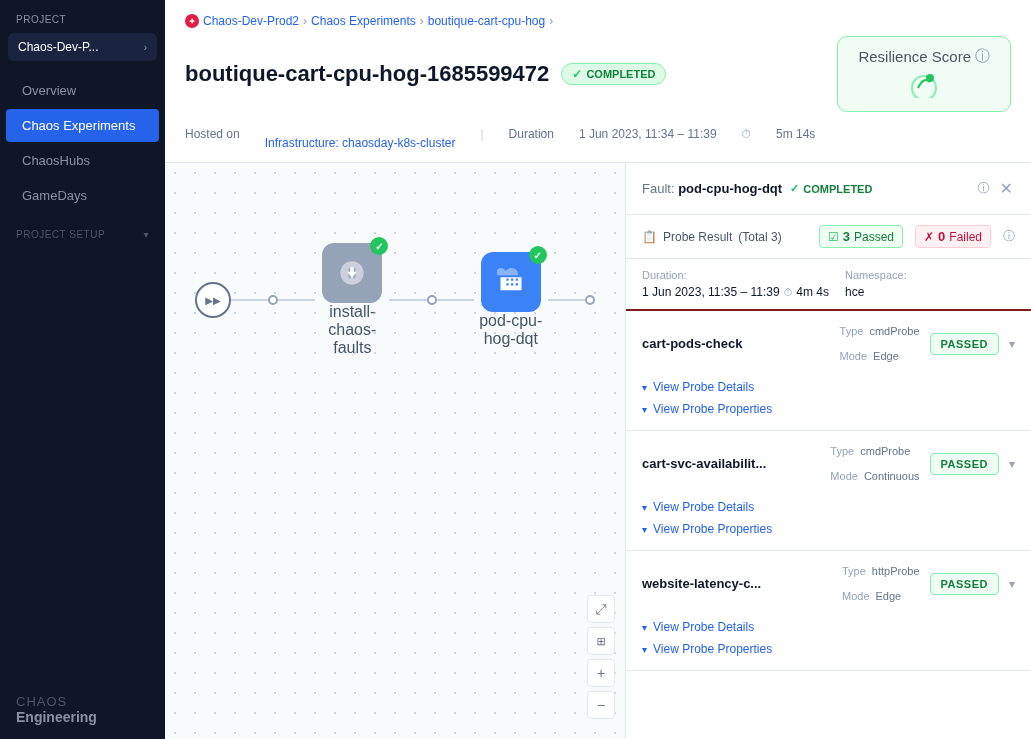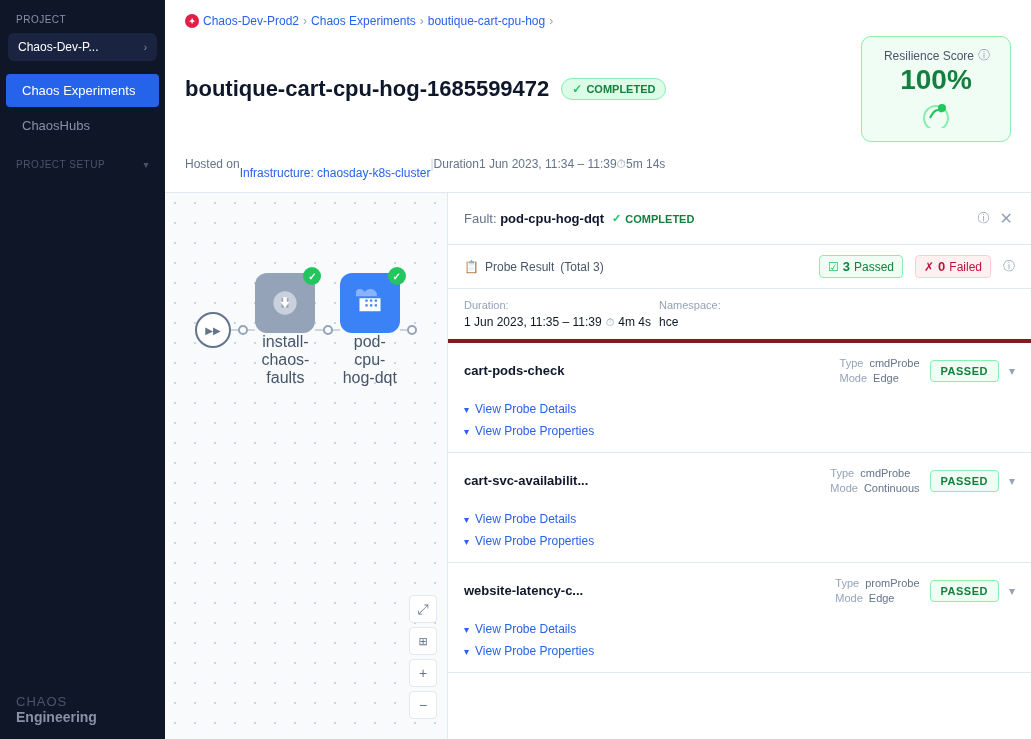--- a/index.html
+++ b/index.html
@@ -148,35 +148,35 @@
     .resilience-box {
       background: #f0fdf4;
       border: 1px solid #86efac;
       border-radius: 10px;
       padding: 10px 20px;
       text-align: center;
       min-width: 150px;
     }
     .resilience-label {
       color: #4a5568;
-      font-size: 12px;
-      display: flex;
-      align-items: center;
-      justify-content: flex-end;
+      font-size: 15px;
+      display: flex;
+      align-items: center;
+      justify-content: flex-start;
       gap: 4px;
     }
     .resilience-score {
       font-size: 28px;
       font-weight: 800;
       color: #15803d;
     }
     .meta-row {
       display: flex;
       align-items: center;
-      gap: 0;
+      gap: 25px;
       color: #64748b;
       font-size: 12px;
       margin-top: 6px;
     }
     .meta-sep { color: #cbd5e1; }
 
     
     .content-area {
       flex: 1;
       display: flex;
@@ -294,21 +294,21 @@
       display: flex;
       align-items: center;
       justify-content: center;
       cursor: pointer;
       color: #64748b;
       font-size: 14px;
     }
 
     
     .right-panel {
-      width: 584px;
+      width: 406px;
       background: #fff;
       border-left: 1px solid #e2e8f0;
       display: flex;
       flex-direction: column;
       overflow: hidden;
     }
     .panel-header {
       display: flex;
       align-items: center;
       justify-content: space-between;
@@ -374,23 +374,23 @@
       border: 1px solid #fecdd3;
       border-radius: 4px;
       padding: 3px 8px;
       font-size: 12px;
       color: #be123c;
     }
     .probe-count-num { font-weight: 700; font-size: 13px; }
     .info-icon { color: #94a3b8; font-size: 12px; cursor: pointer; }
     .panel-meta {
       padding: 10px 16px;
-      border-bottom: 4px solid #7f1d1d;
-      display: flex;
-      gap: 8px;
+      border-bottom: 2px solid #7f1d1d;
+      display: flex;
+      gap: 16px;
     }
     .meta-item { display: flex; flex-direction: column; gap: 4px; }
     .meta-item-label { color: #94a3b8; font-size: 11px; }
     .meta-item-value { color: #0f172a; font-size: 12px; font-weight: 500; display: flex; align-items: center; gap: 4px; }
     .clock-icon { color: #94a3b8; font-size: 11px; }
 
     
     .panel-tabs {
       display: flex;
       gap: 0;
@@ -425,21 +425,21 @@
       justify-content: space-between;
       padding: 14px 16px;
     }
     .probe-item-left { display: flex; flex-direction: column; gap: 2px; }
     .probe-name { font-size: 13px; font-weight: 600; color: #0f172a; }
     .probe-item-right {
       display: flex;
       align-items: center;
       gap: 10px;
     }
-    .probe-type-mode { display: flex; flex-direction: column; gap: 3px; }
+    .probe-type-mode { display: flex; flex-direction: column; gap: 13px; }
     .probe-type-row, .probe-mode-row {
       display: flex;
       align-items: center;
       gap: 6px;
       font-size: 11px;
       color: #64748b;
     }
     .probe-type-label, .probe-mode-label { color: #94a3b8; }
     .passed-badge {
       background: #f0fdf4;
@@ -473,25 +473,31 @@
 </head>
 <body>
 
 <div class="sidebar">
   <div class="sidebar-project-label">Project</div>
   <div class="sidebar-project-selector">
     <span class="sidebar-project-name">Chaos-Dev-P...</span>
     <span class="sidebar-project-arrow">›</span>
   </div>
 
+  <div class="sidebar-nav-item">
+    <span>Overview</span>
+  </div>
   <div class="sidebar-nav-item active">
     <span>Chaos Experiments</span>
   </div>
   <div class="sidebar-nav-item">
     <span>ChaosHubs</span>
+  </div>
+  <div class="sidebar-nav-item">
+    <span>GameDays</span>
   </div>
 
   <div class="sidebar-section-label">
     <span>PROJECT SETUP</span>
     <span style="color:#4a5568;">▾</span>
   </div>
 
   <div class="sidebar-bottom">
     <div class="sidebar-chaos-label">CHAOS</div>
     <div class="sidebar-engineering">Engineering</div>
@@ -516,21 +522,20 @@
         <div class="status-badge">
           <span class="status-dot">✓</span>
           <span>COMPLETED</span>
         </div>
       </div>
       <div class="resilience-box">
         <div class="resilience-label">
           <span>Resilience Score</span>
           <span style="color:#94a3b8;cursor:pointer;">ⓘ</span>
         </div>
-        <div class="resilience-score">100%</div>
         <div style="text-align:center;margin-top:2px;">
           <svg width="40" height="30" viewBox="0 0 40 30">
             <circle cx="20" cy="20" r="12" fill="none" stroke="#86efac" stroke-width="2"></circle>
             <circle cx="26" cy="10" r="4" fill="#22c55e"></circle>
             <path d="M14 20 Q20 8 26 14" fill="none" stroke="#22c55e" stroke-width="2"></path>
           </svg>
         </div>
       </div>
     </div>
     <div class="meta-row">
@@ -736,21 +741,21 @@
 
         <div class="probe-item">
           <div class="probe-item-header">
             <div class="probe-item-left">
               <span class="probe-name">website-latency-c...</span>
             </div>
             <div class="probe-item-right">
               <div class="probe-type-mode">
                 <div class="probe-type-row">
                   <span class="probe-type-label">Type</span>
-                  <span>promProbe</span>
+                  <span>httpProbe</span>
                 </div>
                 <div class="probe-mode-row">
                   <span class="probe-mode-label">Mode</span>
                   <span>Edge</span>
                 </div>
               </div>
               <div class="passed-badge">PASSED</div>
               <span class="expand-btn">▾</span>
             </div>
           </div>

